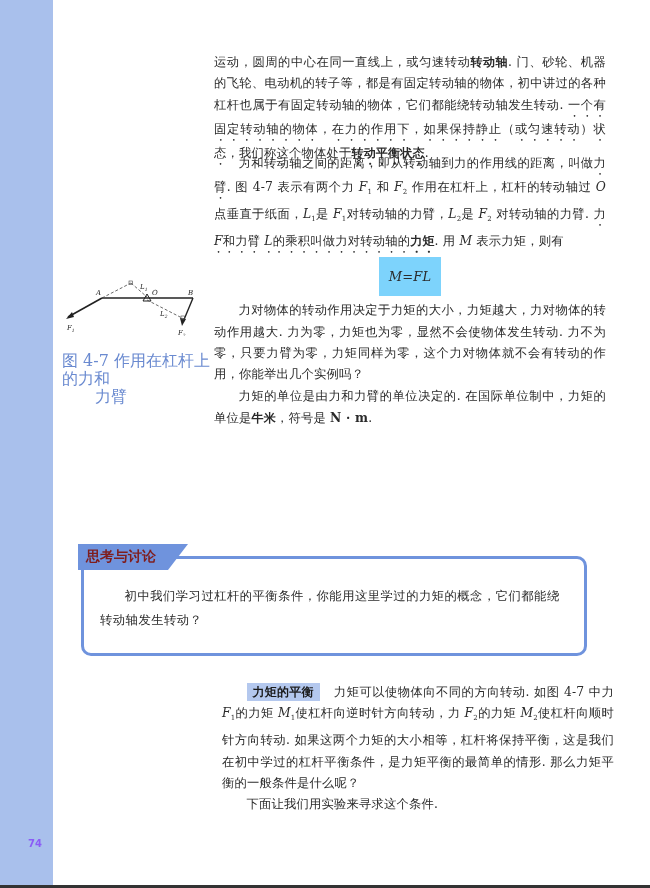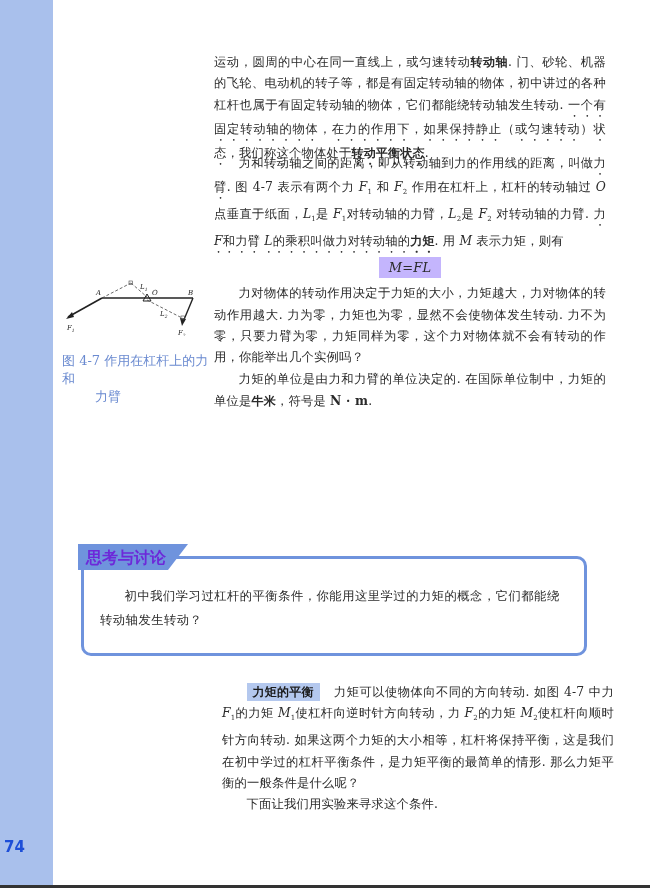--- a/index.html
+++ b/index.html
@@ -8,46 +8,46 @@
     background:#ffffff;
     font-family:"DejaVu Serif","Liberation Serif",serif;
     color:#2a2a2a;
   }
   .sidebar {
     position:absolute; left:0; top:0; width:53px; height:885px;
     background:#a9c0ec;
   }
   .bottom-rule { position:absolute; left:0; top:885px; width:650px; height:3px; background:#333; }
   .page-num {
-    position:absolute; left:4px; top:838px; font-family:"DejaVu Sans","Liberation Sans",sans-serif;
-    font-weight:bold; font-size:15px; color:#1d4ed8;
+    position:absolute; left:28px; top:838px; font-family:"DejaVu Sans","Liberation Sans",sans-serif;
+    font-weight:bold; font-size:10px; color:#8b5cf6;
   }
   .text-col {
     position:absolute; left:214px; width:392px;
     font-size:12.3px; line-height:21.4px; letter-spacing:0.2px;
     text-align:justify;
   }
   .para { margin:0; }
   .indent { text-indent:2em; }
   .tag {
     display:inline-block; background:#b4c8ee; padding:0 6px; margin-right:14px;
     font-family:"DejaVu Sans","Liberation Sans",sans-serif; font-weight:bold; font-size:12px;
     line-height:18px; color:#1a1a1a; text-indent:0;
   }
   b.kw { font-family:"DejaVu Sans","Liberation Sans",sans-serif; font-weight:bold; font-size:12px; }
   .dots { text-emphasis: dot; -webkit-text-emphasis: dot; text-emphasis-position: under; -webkit-text-emphasis-position: under; }
   i.var { font-style:italic; }
   sub { font-size:7px; }
   .formula-wrap { text-align:center; margin:2px 0 4px; }
   .formula {
-    display:inline-block; background:#c4b5fd; padding:0 10px; font-style:italic; font-size:13px;
+    display:inline-block; background:#7dd3fc; padding:9px 10px; font-style:italic; font-size:13px;
   }
   .figure { position:absolute; left:55px; top:276px; width:160px; height:60px; }
   .caption {
-    position:absolute; left:62px; top:352px; width:150px; font-size:13px; line-height:18px; color:#6a8ad0;
+    position:absolute; left:62px; top:352px; width:150px; font-size:16px; line-height:18px; color:#6a8ad0;
   }
   .caption .l2 { padding-left:33px; display:block; }
   .discuss {
     position:absolute; left:81px; top:556px; width:500px; height:94px;
     border:3px solid #6f93dd; border-radius:10px; border-top-left-radius:0;
     background:#fff;
   }
   .discuss-tag {
     position:absolute; left:78px; top:544px; height:26px; width:110px;
   }
@@ -96,19 +96,19 @@
 </svg>
 <div class="caption">
   <span>图 4-7   作用在杠杆上的力和</span>
   <span class="l2">力臂</span>
 </div>
 
 <div class="discuss"></div>
 <svg class="discuss-tag" viewBox="0 0 110 26" width="110" height="26" xmlns="http://www.w3.org/2000/svg">
   <polygon points="0,0 110,0 90,26 0,26" fill="#6f93dd"></polygon>
 </svg>
-<div style="position:absolute; left:86px; top:548px; font-family:'DejaVu Sans','Liberation Sans',sans-serif; font-weight:bold; font-size:16px; color:#6d28d9; letter-spacing:0;">思考与讨论</div>
+<div style="position:absolute; left:86px; top:548px; font-family:'DejaVu Sans','Liberation Sans',sans-serif; font-weight:bold; font-size:14px; color:#7f1d1d; letter-spacing:0;">思考与讨论</div>
 <div class="discuss-text indent" style="text-indent:2em;">初中我们学习过杠杆的平衡条件，你能用这里学过的力矩的概念，它们都能绕转动轴发生转动？</div>
 
 <div class="text-col" style="top:682px;margin-left:8px;">
   <p class="para indent"><span class="tag">力矩的平衡</span><span>力矩可以使物体向不同的方向转动. 如图 4-7 中力 </span><i class="var">F</i><sub>1</sub><span>的力矩 </span><i class="var">M</i><sub>1</sub><span>使杠杆向逆时针方向转动，力 </span><i class="var">F</i><sub>2</sub><span>的力矩 </span><i class="var">M</i><sub>2</sub><span>使杠杆向顺时针方向转动. 如果这两个力矩的大小相等，杠杆将保持平衡，这是我们在初中学过的杠杆平衡条件，是力矩平衡的最简单的情形. 那么力矩平衡的一般条件是什么呢？</span></p>
   <p class="para indent">下面让我们用实验来寻求这个条件.</p>
 </div>
 
 </body></html>

